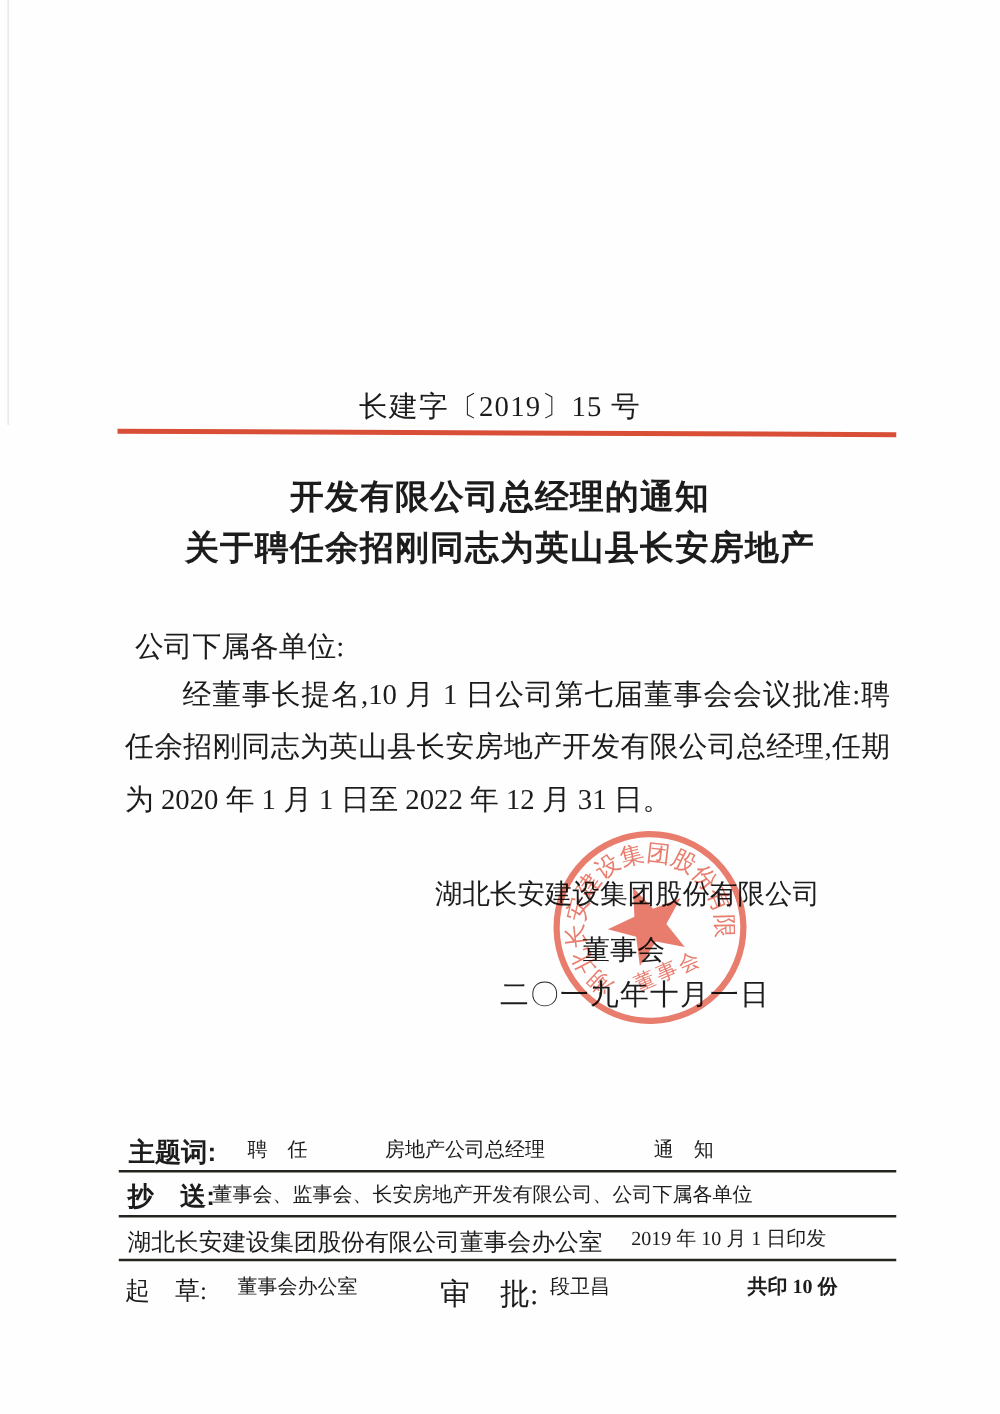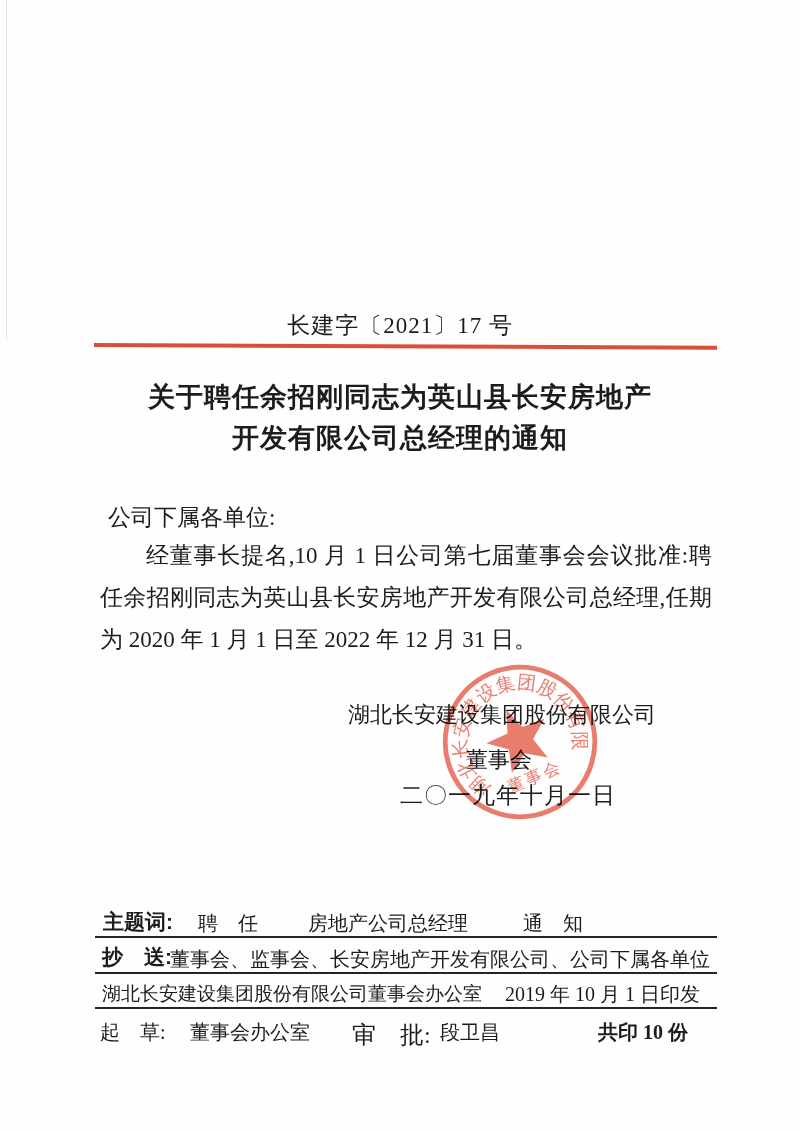--- a/index.html
+++ b/index.html
@@ -46,21 +46,21 @@
 
   .seal{position:absolute;left:437px;top:659px;width:166px;height:166px;
     transform:rotate(-23deg);opacity:.82;mix-blend-mode:multiply;}
   .seal-ring{stroke:var(--seal-red);fill:none;}
   .seal-star{fill:var(--seal-red);}
   .seal-arc-text,.seal-bottom-text{fill:var(--seal-red);font-family:"Liberation Serif",serif;}
 
   .footer-rule{position:absolute;left:95px;width:622px;height:2px;background:#26241f;}
   .fr1{top:936px;} .fr2{top:972px;} .fr3{top:1007px;}
 
-  .f{position:absolute;font-size:20px;}
+  .f{position:absolute;font-size:16px;}
   .f-label{position:absolute;font-family:"Liberation Sans",sans-serif;font-weight:700;font-size:21px;}
   .subject-label{left:103px;top:908px;}
   .subject-item-0{left:198px;top:910px;}
   .subject-item-1{left:308px;top:910px;}
   .subject-item-2{left:523px;top:910px;}
   .cc-label{left:102px;top:943px;}
   .cc-content{left:170px;top:946px;}
   .issuer{left:102px;top:981px;font-size:19px;}
   .issue-date{left:505px;top:981px;}
   .draft-label-pos{left:100px;top:1019px;font-family:"Liberation Serif",serif;font-weight:400;font-size:20px;}
@@ -69,27 +69,27 @@
   .approve-value{left:440px;top:1019px;}
   .copies{left:598px;top:1019px;font-weight:bold;}
 </style>
 </head>
 <body>
 
 <div class="page">
   <div class="edge-line"></div>
 
 
-  <div class="doc-number">长建字〔2021〕17 号</div>
+  <div class="doc-number">长建字〔2019〕15 号</div>
 
   <div class="red-rule"></div>
 
   <div class="doc-title">
+    <div>开发有限公司总经理的通知</div>
     <div>关于聘任余招刚同志为英山县长安房地产</div>
-    <div>开发有限公司总经理的通知</div>
   </div>
 
   <div class="salutation">公司下属各单位:</div>
   <div class="body-line bl1">经董事长提名,10 月 1 日公司第七届董事会会议批准:聘</div>
   <div class="body-line bl2">任余招刚同志为英山县长安房地产开发有限公司总经理,任期</div>
   <div class="body-line bl3">为 2020 年 1 月 1 日至 2022 年 12 月 31 日。</div>
 
   <div class="sig-company">湖北长安建设集团股份有限公司</div>
   <div class="sig-dept">董事会</div>
   <div class="sig-date">二〇一九年十月一日</div>

